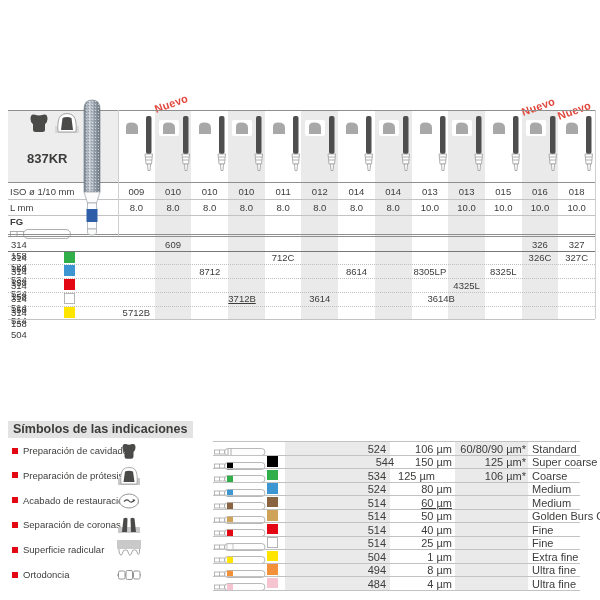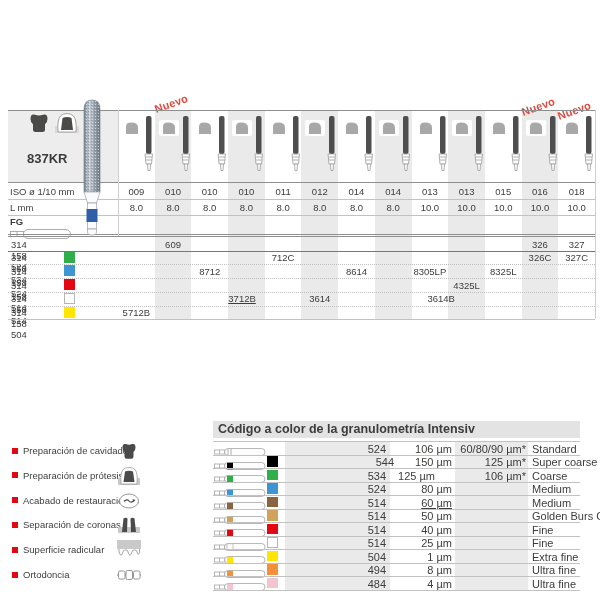--- a/index.html
+++ b/index.html
@@ -273,20 +273,21 @@
   <div class="hline" style="left:8px;top:236px;width:587px;"></div>
   <div class="hline" style="left:8px;top:250.7px;width:587px;background:#777;"></div>
   <div class="hline dotted" style="left:8px;top:264.4px;width:587px;"></div>
   <div class="hline dotted" style="left:8px;top:278.1px;width:587px;"></div>
   <div class="hline dotted" style="left:8px;top:291.8px;width:587px;"></div>
   <div class="hline dotted" style="left:8px;top:305.5px;width:587px;"></div>
   <div class="hline light" style="left:8px;top:319px;width:587px;"></div>
   <div class="vline" style="left:117.5px;top:110px;height:126px;"></div>
   <div class="vline" style="left:594.5px;top:110px;height:209px;"></div>
 
+  <div class="hdrbar" style="left:8px;top:421px;width:185px;">Símbolos de las indicaciones</div>
   <div id="simbolos-layer" class="abs" style="left:0;top:0;">
       <div class="bullet" style="left:12px;top:447.5px;"></div>
       <div class="simlabel" style="left:23px;top:444px;">Preparación de cavidades</div>
       <div class="iconbox" style="left:116px;top:440px;"><svg width="26" height="22" viewBox="0 0 26 22">
           <path d="M6.5,7.5 Q6.5,3 10,4.1 Q13,5.3 16,4.1 Q19.5,3 19.5,7.5 Q19.5,10.5 17.5,12 L17.5,16.5 Q17.5,18.7 15.3,18.7 L10.7,18.7 Q8.5,18.7 8.5,16.5 L8.5,12 Q6.5,10.5 6.5,7.5 Z" fill="#4a4a49"></path>
         </svg></div>
       <div class="bullet" style="left:12px;top:472.3px;"></div>
       <div class="simlabel" style="left:23px;top:468.8px;">Preparación de prótesis</div>
       <div class="iconbox" style="left:116px;top:464.8px;"><svg width="26" height="22" viewBox="0 0 26 22">
           <rect x="2" y="13" width="22" height="7" fill="#c9c9c9"></rect>
@@ -316,21 +317,20 @@
       <div class="bullet" style="left:12px;top:571.5px;"></div>
       <div class="simlabel" style="left:23px;top:568px;">Ortodoncia</div>
       <div class="iconbox" style="left:116px;top:564px;"><svg width="26" height="22" viewBox="0 0 26 22">
           <line x1="1" y1="11" x2="25" y2="11" stroke="#8a8a8a" stroke-width="1"></line>
           <rect x="2.5" y="7" width="6.5" height="8" rx="1.5" fill="#fff" stroke="#8a8a8a" stroke-width="0.9"></rect>
           <rect x="10" y="6.5" width="6.5" height="9" rx="1.5" fill="#fff" stroke="#8a8a8a" stroke-width="0.9"></rect>
           <rect x="17.5" y="7" width="6.5" height="8" rx="1.5" fill="#fff" stroke="#8a8a8a" stroke-width="0.9"></rect>
         </svg></div>
     </div>
 
-  <div class="hdrbar" style="left:213px;top:421px;width:367px;">Código a color de la granulometría Intensiv</div>
   <div id="gran-layer" class="abs" style="left:0;top:0;">
       <div class="stripe" style="left:285px;top:441px;width:105px;height:148.5px;"></div>
       <div class="stripe" style="left:455px;top:441px;width:73px;height:148.5px;"></div>
       <div class="hline light" style="left:213px;top:441px;width:367px;"></div>
       <div class="abs" style="left:214px;top:443px;width:52px;height:10px;"><svg width="52" height="10" viewBox="0 0 52 10">
           <rect x="0.5" y="3" width="10" height="4" fill="#fff" stroke="#9a9a9a" stroke-width="0.7"></rect>
           <line x1="5.5" y1="3" x2="5.5" y2="7" stroke="#9a9a9a" stroke-width="0.7"></line>
           <rect x="10.5" y="1.5" width="40.5" height="7" rx="3.5" fill="#fdfdfd" stroke="#9a9a9a" stroke-width="0.7"></rect>
           <line x1="14" y1="2" x2="14" y2="8" stroke="#9a9a9a" stroke-width="0.8"></line>
           <line x1="17" y1="2" x2="17" y2="8" stroke="#9a9a9a" stroke-width="0.8"></line>

